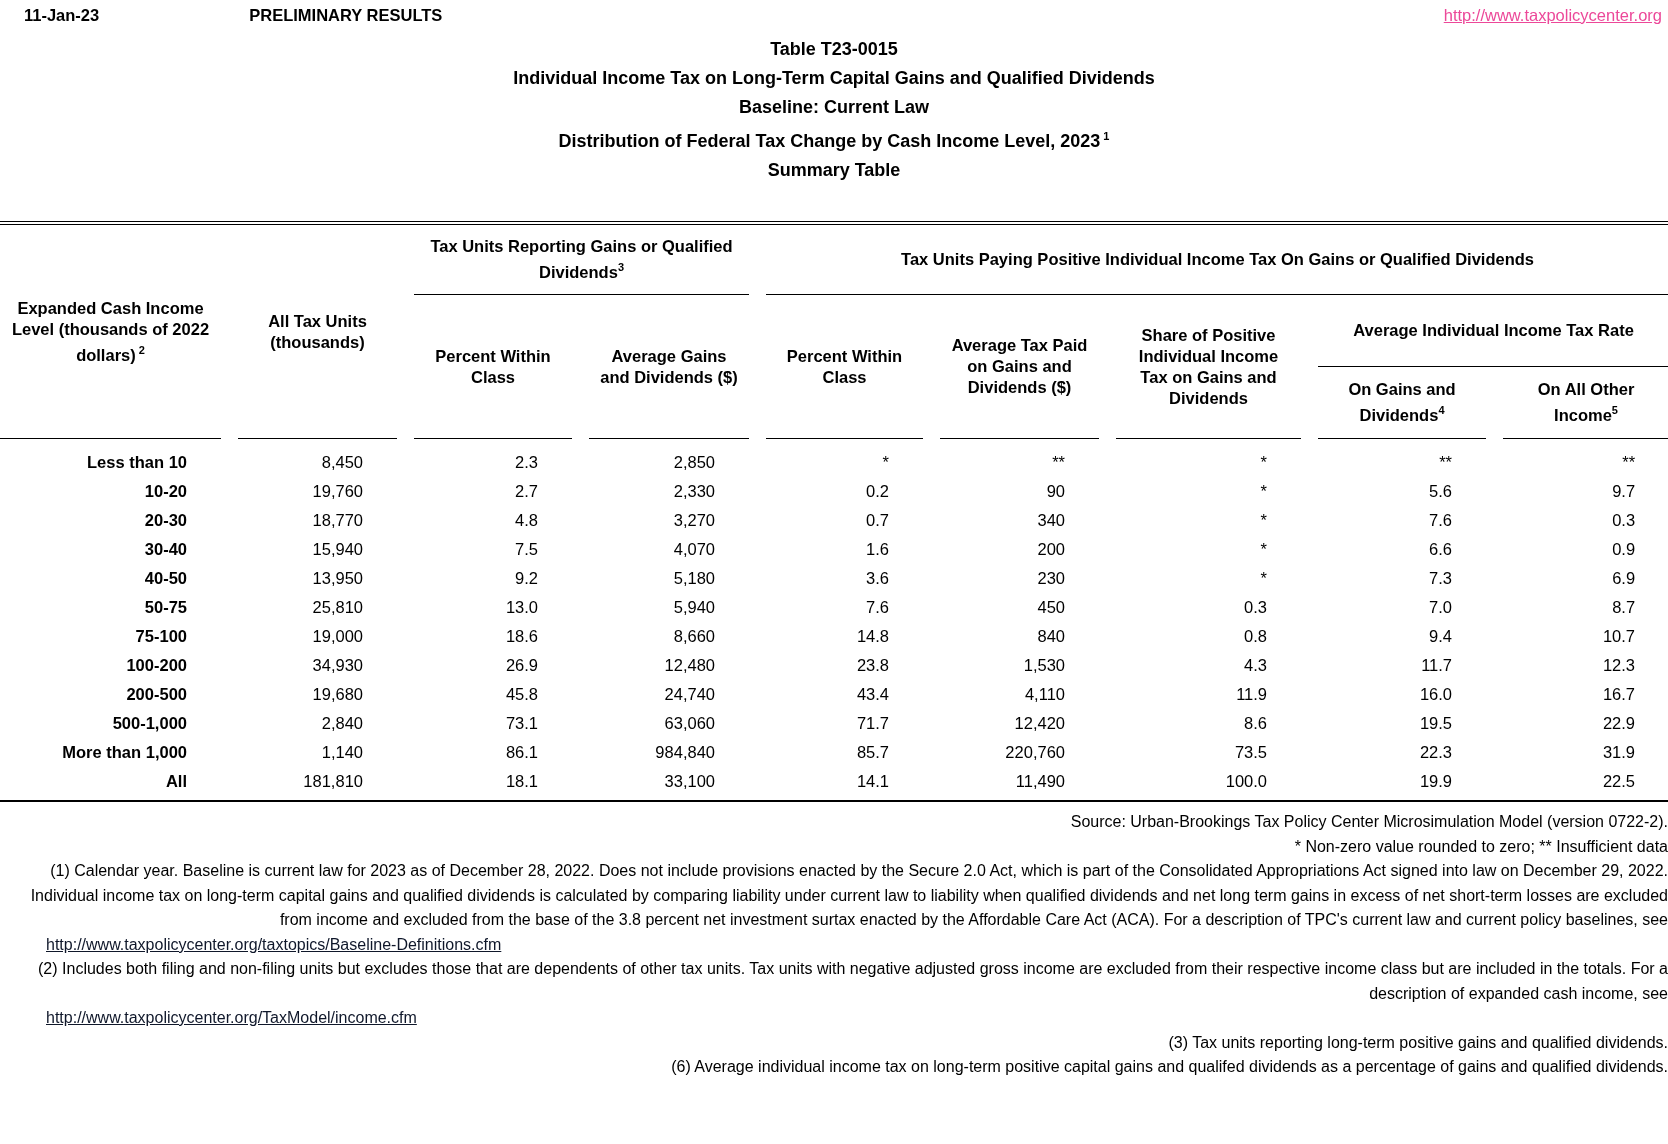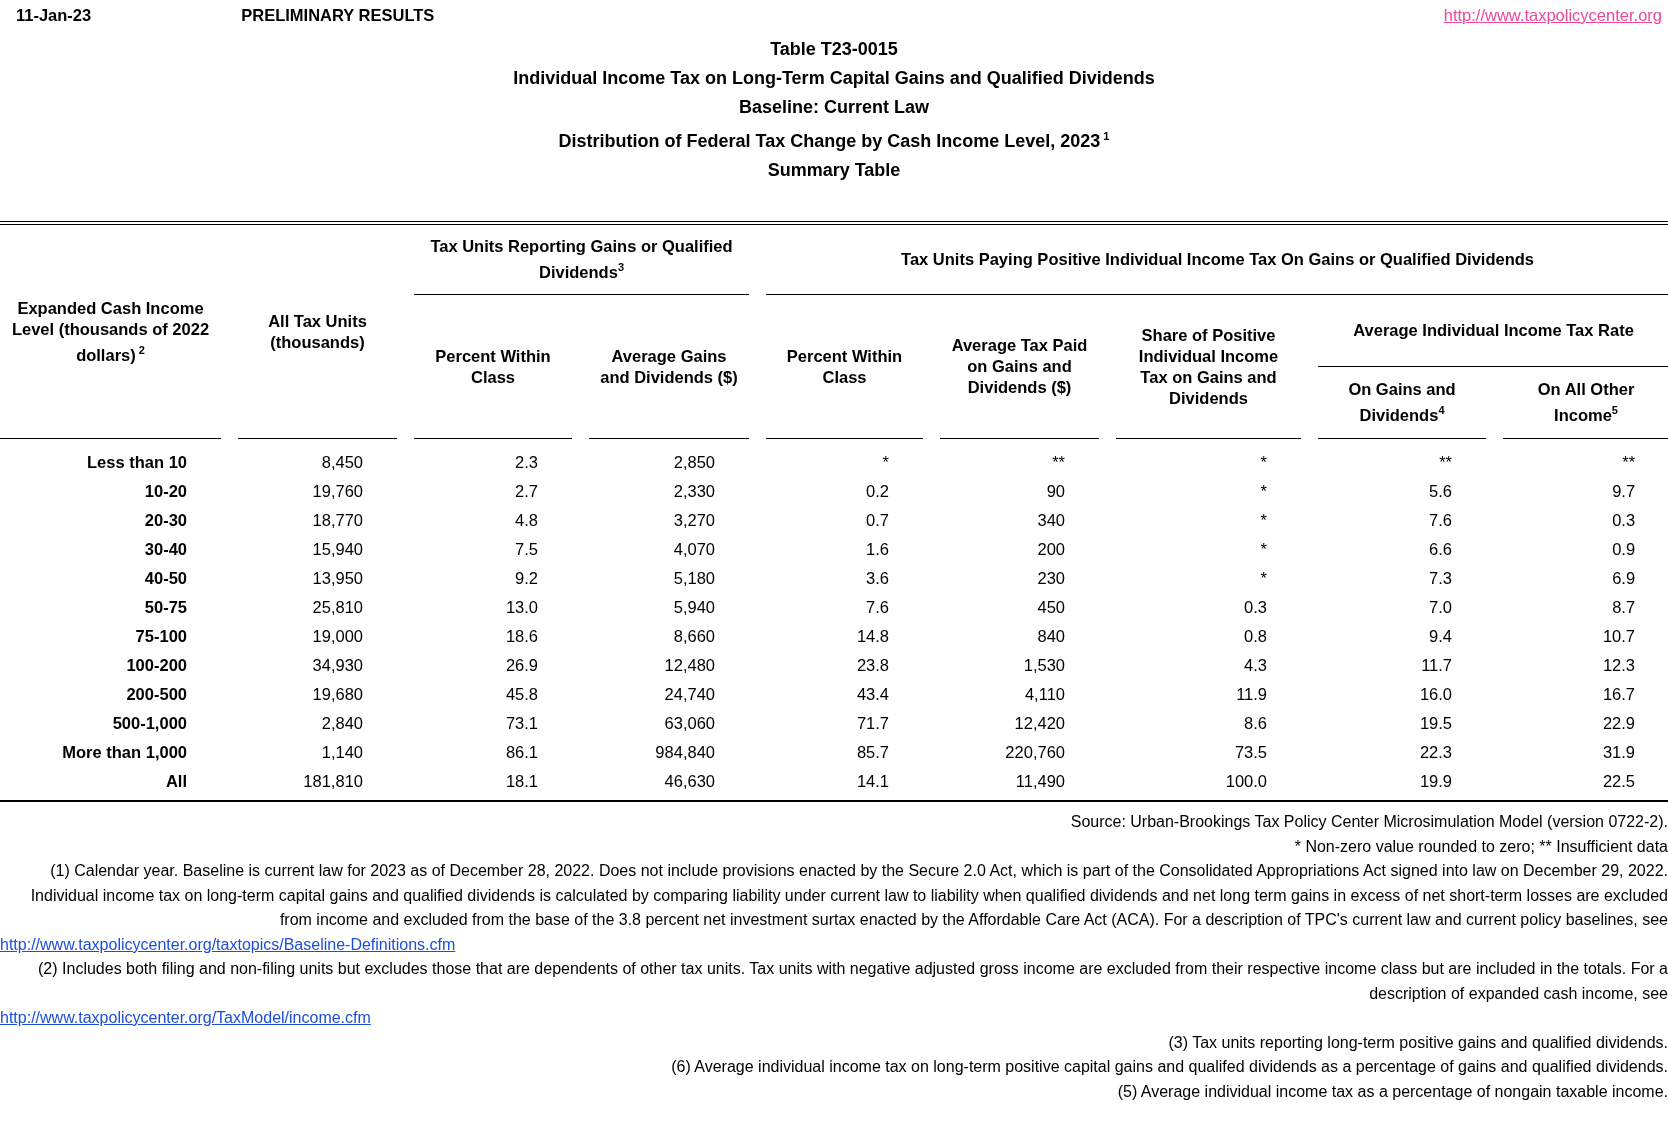--- a/index.html
+++ b/index.html
@@ -4,21 +4,21 @@
 <style>
   * { box-sizing: border-box; }
   html,body { margin:0; padding:0; background:#ffffff; }
   body {
     width:1668px; height:1144px; overflow:hidden;
     font-family:"Liberation Sans", sans-serif;
     color:#000; font-size:16.5px;
   }
 
   
-  .topbar { display:flex; align-items:flex-start; padding:6px 6px 0 16px; }
+  .topbar { display:flex; align-items:flex-start; padding:6px 6px 0 24px; }
   .date { font-weight:bold; }
   .status { font-weight:bold; margin-left:150px; }
   .site-link { margin-left:auto; color:#ec4899; text-decoration:underline; font-weight:normal; }
 
   
   .titles { text-align:center; margin-top:10px; font-weight:bold; font-size:18px; line-height:29px; }
   sup { font-size:11px; }
   .sp-before { margin-left:3px; }
 
   
@@ -36,21 +36,21 @@
   tr.hrow1 { height:70px; }
   tr.hrow2 { height:72px; }
   tr.hrow3 { height:72px; }
   tr.spacer { height:9px; }
   tbody tr.data td { height:29px; text-align:right; padding:0 34px 0 0; font-size:16.5px; white-space:nowrap; }
   tbody tr.data td.rowlabel { font-weight:bold;margin-top:16px; }
 
   
   .footnotes { margin-top:8px; font-size:16px; line-height:24.5px; }
   .fn-line { margin:0;text-align:right; }
-  .fn-link { display:block; color:#1d4ed8; text-decoration:underline; }
+  .fn-link { display:block; color:#0f172a; text-decoration:underline;padding-left:46px; }
 </style>
 </head>
 <body>
 
 <div class="topbar">
   <span class="date">11-Jan-23</span>
   <span class="status">PRELIMINARY RESULTS</span>
   <a href="#" class="site-link">http://www.taxpolicycenter.org</a>
 </div>
 
@@ -232,35 +232,34 @@
         <td>85.7</td>
         <td>220,760</td>
         <td>73.5</td>
         <td>22.3</td>
         <td>31.9</td>
       </tr>
       <tr class="data">
         <td class="rowlabel">All</td>
         <td>181,810</td>
         <td>18.1</td>
-        <td>46,630</td>
+        <td>33,100</td>
         <td>14.1</td>
         <td>11,490</td>
         <td>100.0</td>
         <td>19.9</td>
         <td>22.5</td>
       </tr>
     </tbody>
 </table>
 
 <div class="bottom-rule"></div>
 
 <div class="footnotes">
     <div class="fn-line">Source: Urban-Brookings Tax Policy Center Microsimulation Model (version 0722-2).</div>
     <div class="fn-line">* Non-zero value rounded to zero; ** Insufficient data</div>
     <div class="fn-line">(1) Calendar year. Baseline is current law for 2023 as of December 28, 2022. Does not include provisions enacted by the Secure 2.0 Act, which is part of the Consolidated Appropriations Act signed into law on December 29, 2022. Individual income tax on long-term capital gains and qualified dividends is calculated by comparing liability under current law to liability when qualified dividends and net long term gains in excess of net short-term losses are excluded from income and excluded from the base of the 3.8 percent net investment surtax enacted by the Affordable Care Act (ACA). For a description of TPC's current law and current policy baselines, see</div>
     <a href="#" class="fn-link">http://www.taxpolicycenter.org/taxtopics/Baseline-Definitions.cfm</a>
     <div class="fn-line">(2) Includes both filing and non-filing units but excludes those that are dependents of other tax units. Tax units with negative adjusted gross income are excluded from their respective income class but are included in the totals. For a description of expanded cash income, see</div>
     <a href="#" class="fn-link">http://www.taxpolicycenter.org/TaxModel/income.cfm</a>
     <div class="fn-line">(3) Tax units reporting long-term positive gains and qualified dividends.</div>
     <div class="fn-line">(6) Average individual income tax on long-term positive capital gains and qualifed dividends as a percentage of gains and qualified dividends.</div>
-    <div class="fn-line">(5) Average individual income tax as a percentage of nongain taxable income.</div>
   </div>
 
 </body></html>

